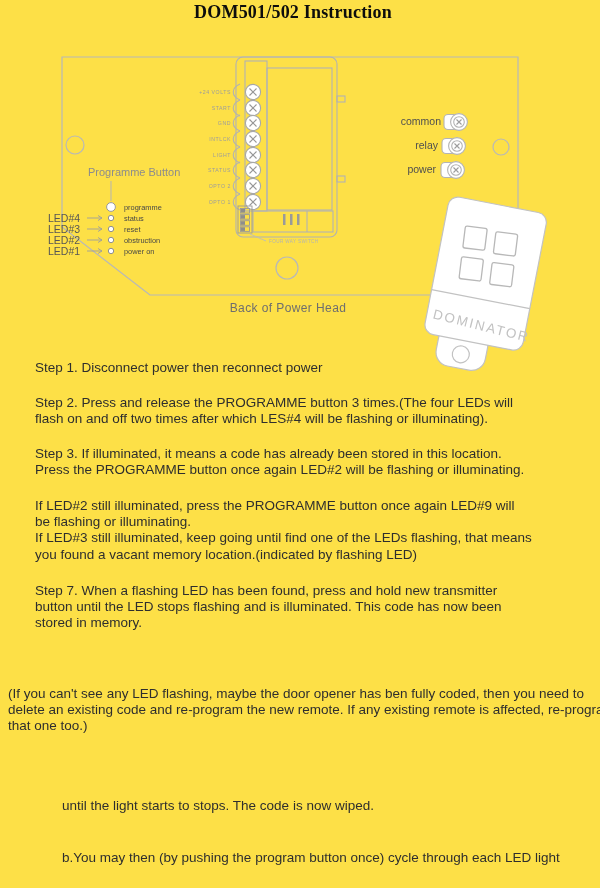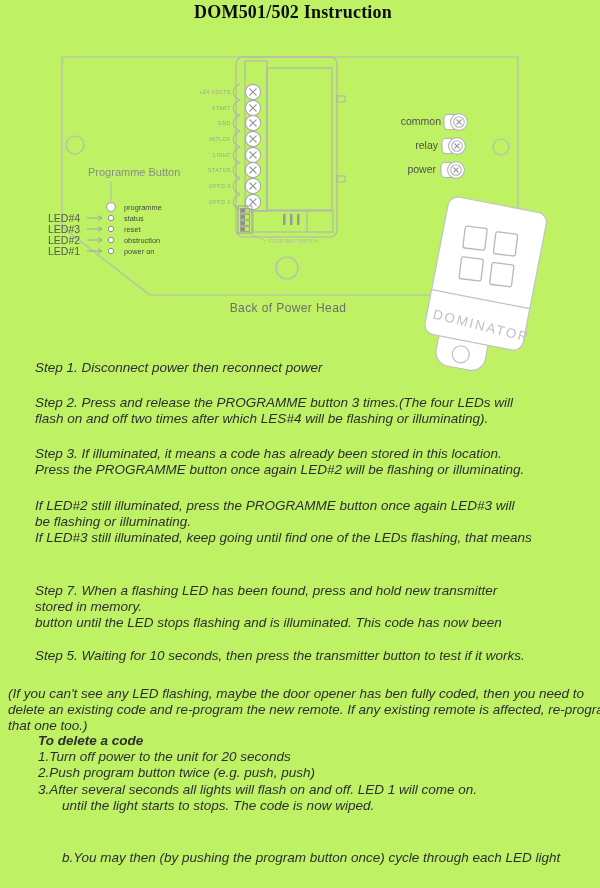--- a/index.html
+++ b/index.html
@@ -1,22 +1,22 @@
 <!DOCTYPE html>
 <html><head>
 <meta charset="utf-8">
 <style>
   html,body{margin:0;padding:0;background:#ffffff;}
-  .page{position:relative;width:600px;height:888px;background:#bef264;overflow:hidden;
+  .page{position:relative;width:600px;height:888px;background:#fde047;overflow:hidden;
         font-family:"Liberation Sans",sans-serif;color:#2e2e2e;}
   .title{position:absolute;top:0;left:0;width:586px;margin:0;padding-top:2px;
          text-align:center;font-family:"Liberation Serif",serif;font-weight:bold;
          font-size:18px;color:#0d0d0d;letter-spacing:.2px;}
   .blk{position:absolute;font-size:13.5px;line-height:16.2px;white-space:nowrap;color:#2e2e2e;}
-  .blk .ln{height:16.2px;font-style:italic;}
+  .blk .ln{height:16.2px;}
   .bold{font-weight:bold;}
   svg{position:absolute;left:0;top:45px;}
   svg text{font-family:"Liberation Sans",sans-serif;}
   .dg-sm{fill:#9c9c9c;font-size:5.2px;letter-spacing:.55px;}
   .dg-tiny{fill:#b3b3b3;font-size:4.6px;letter-spacing:.4px;}
   .dg-mid{fill:#8c8c8c;font-size:11px;}
   .dg-dark{fill:#474747;font-size:7.4px;}
   .dg-led{fill:#565656;font-size:10.5px;}
   .dg-term{fill:#4f4f4f;font-size:10.5px;}
   .dg-cap{fill:#6e6e6e;font-size:12px;letter-spacing:.4px;}
@@ -206,47 +206,39 @@
     <div class="ln">Step 2. Press and release the PROGRAMME button 3 times.(The four LEDs will</div>
     <div class="ln">flash on and off two times after which LES#4 will be flashing or illuminating).</div>
   </div>
 
   <div class="blk" style="top:446px;left:35px;">
     <div class="ln">Step 3. If illuminated, it means a code has already been stored in this location.</div>
     <div class="ln">Press the PROGRAMME button once again LED#2 will be flashing or illuminating.</div>
   </div>
 
   <div class="blk" style="top:498px;left:35px;">
-    <div class="ln">If LED#2 still illuminated, press the PROGRAMME button once again LED#3 will</div>
+    <div class="ln">If LED#2 still illuminated, press the PROGRAMME button once again LED#9 will</div>
     <div class="ln">be flashing or illuminating.</div>
     <div class="ln">If LED#3 still illuminated, keep going until find one of the LEDs flashing, that means</div>
+    <div class="ln">you found a vacant memory location.(indicated by flashing LED)</div>
   </div>
 
   <div class="blk" style="top:583px;left:35px;">
     <div class="ln">Step 7. When a flashing LED has been found, press and hold new transmitter</div>
+    <div class="ln">button until the LED stops flashing and is illuminated. This code has now been</div>
     <div class="ln">stored in memory.</div>
-    <div class="ln">button until the LED stops flashing and is illuminated. This code has now been</div>
-  </div>
-
-  <div class="blk" style="top:648px;left:35px;">
-    <div class="ln">Step 5. Waiting for 10 seconds, then press the transmitter button to test if it works.</div>
-  </div>
+  </div>
+
 
   <div class="blk" style="top:686px;left:8px;">
     <div class="ln">(If you can't see any LED flashing, maybe the door opener has ben fully coded, then you need to</div>
     <div class="ln">delete an existing code and re-program the new remote. If any existing remote is affected, re-program</div>
     <div class="ln">that one too.)</div>
   </div>
 
-  <div class="blk" style="top:733px;left:38px;">
-    <div class="ln bold">To delete a code</div>
-    <div class="ln">1.Turn off power to the unit for 20 seconds</div>
-    <div class="ln">2.Push program button twice (e.g. push, push)</div>
-    <div class="ln">3.After several seconds all lights will flash on and off. LED 1 will come on.</div>
-  </div>
 
   <div class="blk" style="top:798px;left:62px;">
     <div class="ln">until the light starts to stops. The code is now wiped.</div>
   </div>
 
   <div class="blk" style="top:830px;left:62px;margin-top:20px;">
     <div class="ln">b.You may then (by pushing the program button once) cycle through each LED light</div>
   </div>
 
 </div>

